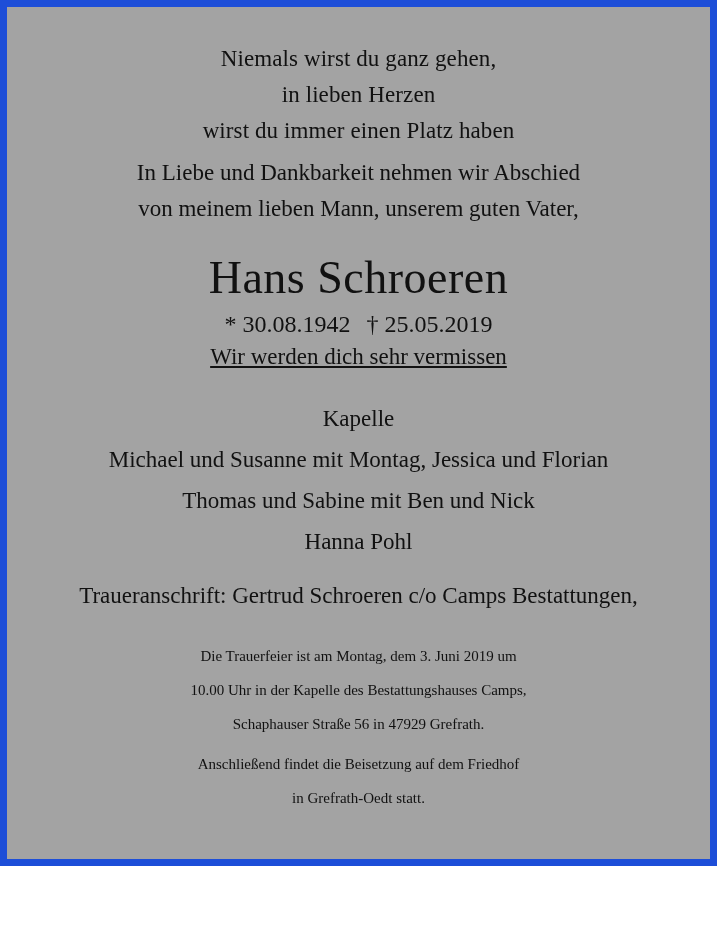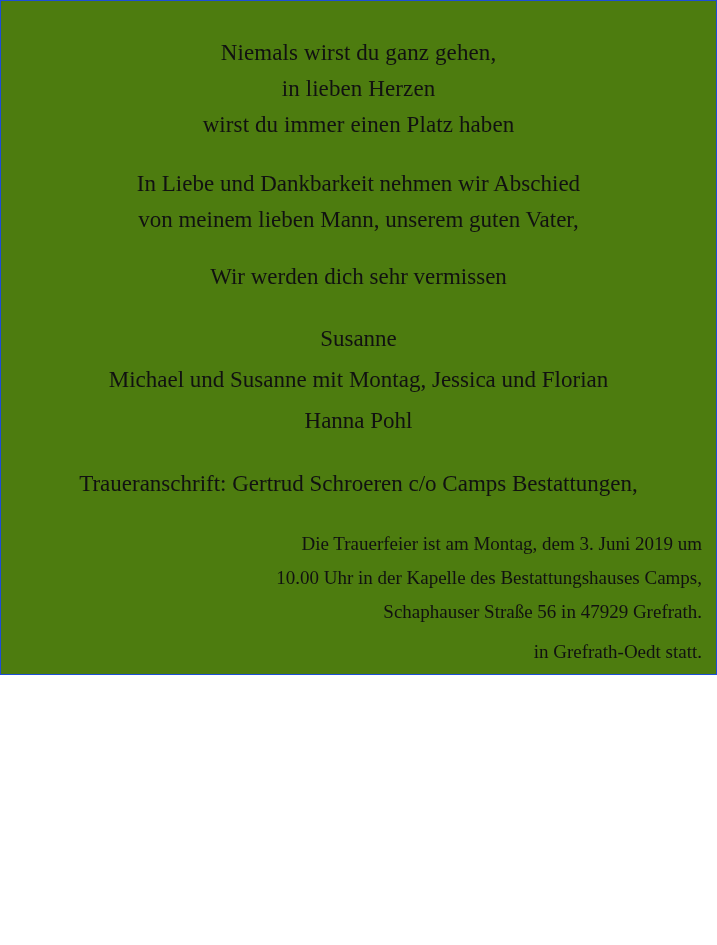--- a/index.html
+++ b/index.html
@@ -3,24 +3,24 @@
 <meta charset="utf-8">
 <style>
   html, body {
     margin: 0;
     padding: 0;
     background: #ffffff;
   }
   #notice {
     position: relative;
     width: 717px;
-    height: 675px;
+    height: 866px;
     box-sizing: border-box;
-    background: #4d7c0f;
-    border: 1px solid #1d4ed8;
+    background: #a3a3a3;
+    border: 7px solid #1d4ed8;
     font-family: "Liberation Serif", "DejaVu Serif", serif;
     color: #111111;
     overflow: hidden;
   }
   .content {
     box-sizing: border-box;
     width: 100%;
     height: 100%;
     padding: 22px 14px 14px 14px;
     display: flex;
@@ -41,21 +41,21 @@
     margin-top: 12px;
   }
   .verse .line {
     font-size: 23px;
     line-height: 36px;
     letter-spacing: 0.1px;
   }
 
   
   .farewell {
-    margin-top: 23px;
+    margin-top: 6px;
   }
   .farewell .line {
     font-size: 23px;
     line-height: 36px;
   }
 
   
   .name-block {
     margin-top: 22px;
   }
@@ -74,53 +74,52 @@
     margin-top: 1px;
     white-space: nowrap;
   }
   .life-dates .date-sep {
     display: inline-block;
     width: 16px;
   }
 
   
   .missing {
-    margin-top: 22px;
+    text-decoration: underline;
   }
   .missing .line {
     font-size: 23px;
     line-height: 34px;
   }
 
   
   .survivors {
     margin-top: 24px;
   }
   .survivors .line {
     font-size: 23px;
     line-height: 41px;
   }
 
   
   .address {
-    margin-top: 26px;
+    margin-top: 17px;
   }
   .address .line {
     font-size: 23px;
     line-height: 34px;
   }
 
   
   .service {
     margin-top: 26px;
   }
   .service .line {
-    font-size: 19px;
+    font-size: 15px;
     line-height: 34px;
-    text-align: right;
   }
   .service .spacer-line {
     display: block;
     height: 6px;
   }
 </style>
 </head>
 <body>
 
 <div id="notice">
@@ -130,37 +129,43 @@
       <span class="line">Niemals wirst du ganz gehen,</span>
       <span class="line">in lieben Herzen</span>
       <span class="line">wirst du immer einen Platz haben</span>
     </div>
 
     <div class="block farewell">
       <span class="line">In Liebe und Dankbarkeit nehmen wir Abschied</span>
       <span class="line">von meinem lieben Mann, unserem guten Vater,</span>
     </div>
 
+    <div class="block name-block">
+      <span class="deceased-name">Hans Schroeren</span>
+      <span class="life-dates"><span>*</span>&nbsp;<span>30.08.1942</span><span class="date-sep"></span><span>†</span>&nbsp;<span>25.05.2019</span></span>
+    </div>
 
     <div class="block missing">
       <span class="line">Wir werden dich sehr vermissen</span>
     </div>
 
     <div class="block survivors">
-      <span class="line">Susanne</span>
+      <span class="line">Kapelle</span>
       <span class="line">Michael und Susanne mit Montag, Jessica und Florian</span>
+      <span class="line">Thomas und Sabine mit Ben und Nick</span>
       <span class="line">Hanna Pohl</span>
     </div>
 
     <div class="block address">
       <span class="line">Traueranschrift: Gertrud Schroeren c/o Camps Bestattungen,</span>
     </div>
 
     <div class="block service">
       <span class="line">Die Trauerfeier ist am Montag, dem 3. Juni 2019 um</span>
       <span class="line">10.00 Uhr in der Kapelle des Bestattungshauses Camps,</span>
       <span class="line">Schaphauser Straße 56 in 47929 Grefrath.</span>
       <span class="spacer-line"></span>
+      <span class="line">Anschließend findet die Beisetzung auf dem Friedhof</span>
       <span class="line">in Grefrath-Oedt statt.</span>
     </div>
 
   </div>
 </div>
 
 </body></html>

